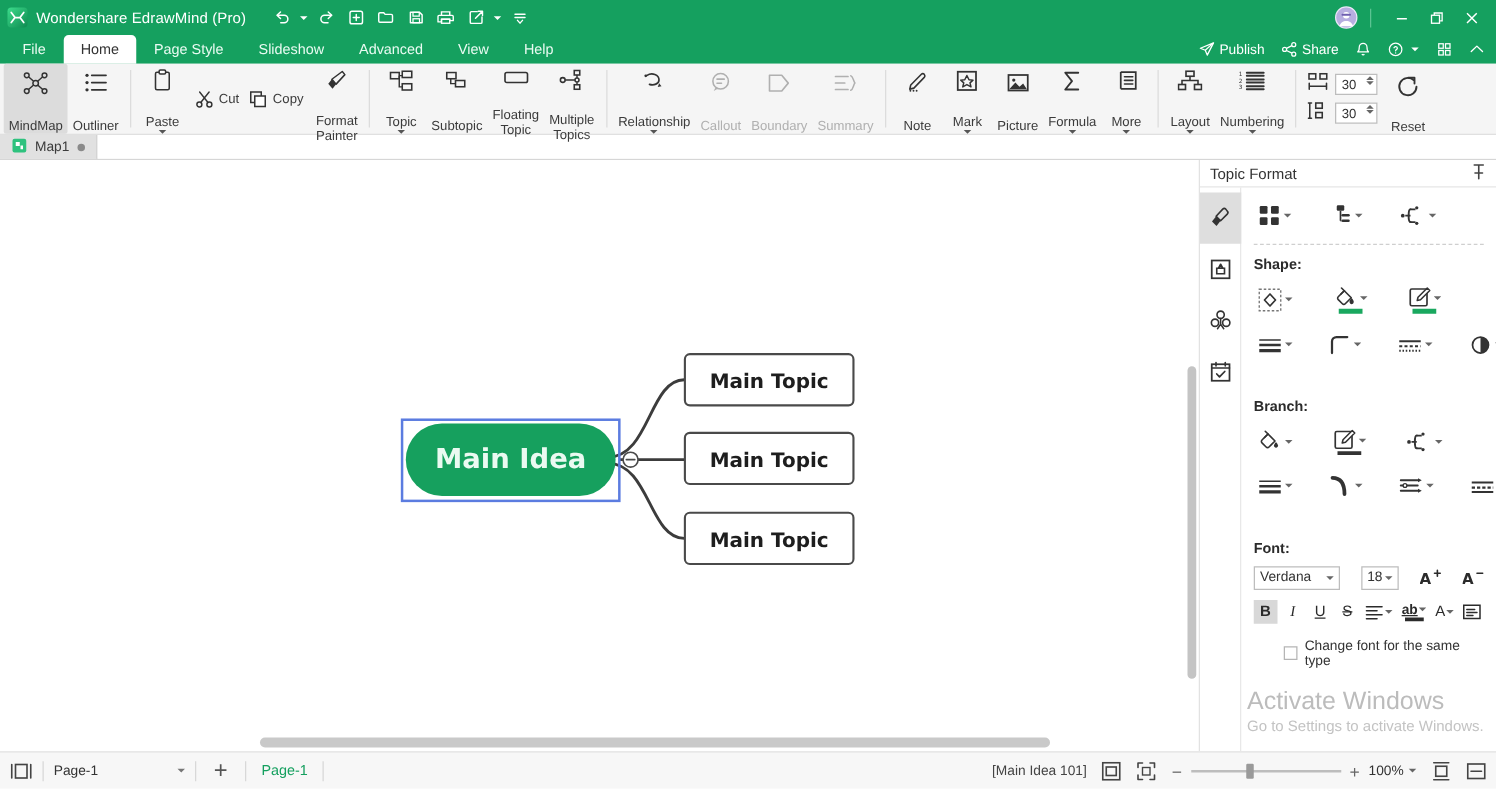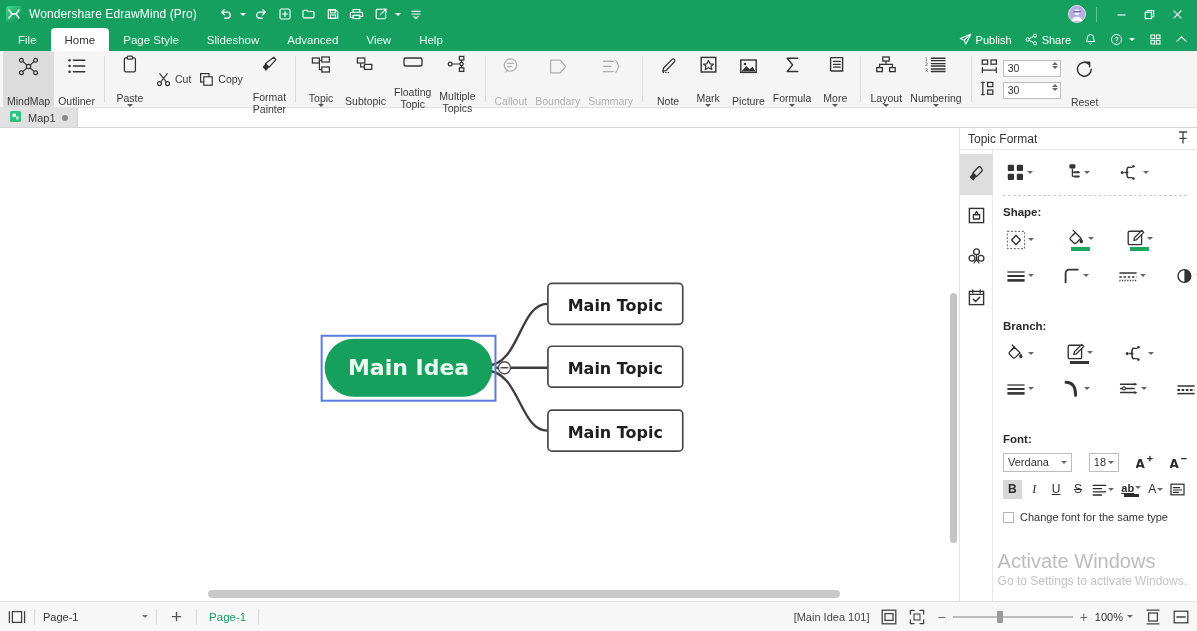--- a/index.html
+++ b/index.html
@@ -88,21 +88,21 @@
   .rsmall {
     display:flex; align-items:center; gap:4px; font-size:10.5px; color:#3b3b3b;
     padding:2px 4px; border-radius:2px; cursor:default;
   }
   .rsmall svg{display:block;}
 
   
   .spin-col { display:flex; flex-direction:column; justify-content:center; gap:3px; padding:0 4px;}
   .spin-row { display:flex; align-items:center; gap:5px; }
   .spin-box {
-    width:58px;height:17px;border:1px solid #bdbdbd;background:#fff;
+    width:34px;height:17px;border:1px solid #bdbdbd;background:#fff;
     display:flex;align-items:center; font-size:10.5px; color:#333; padding-left:4px;
     position:relative;
   }
   .spin-arrows{ position:absolute;right:2px;top:1px;display:flex;flex-direction:column;gap:1px;}
   .sa-up::after{content:"";display:block;border-left:3px solid transparent;border-right:3px solid transparent;border-bottom:3.5px solid #666;}
   .sa-dn::after{content:"";display:block;border-left:3px solid transparent;border-right:3px solid transparent;border-top:3.5px solid #666;}
 
   
   .doctabs {
     height:20px; background:#e8e8e8; display:flex; align-items:stretch; flex:0 0 20px;
@@ -162,21 +162,21 @@
   }
   .sel-box .cv { margin-left:auto; }
   .sel-box .cv::after{content:"";display:block;border-left:3px solid transparent;border-right:3px solid transparent;border-top:3.5px solid #666;}
   .fmt-row { display:flex; align-items:center; gap:3px; margin-bottom:12px; }
   .fbtn {
     width:19px;height:19px;display:flex;align-items:center;justify-content:center;
     font-size:12px;color:#2b2b2b;
   }
   .fbtn.on { background:#d8d8d8; }
   .fbtn.wide { width:auto; padding:0 2px; gap:1px; }
-  .cb-row { display:flex;align-items:flex-end;gap:6px; font-size:11px;color:#333; }
+  .cb-row { display:flex;align-items:center;gap:6px; font-size:11px;color:#333;margin-left:24px; }
   .cbox { width:11px;height:11px;border:1px solid #b5b5b5;background:#fff; }
 
   
   .statusbar {
     height:30px; flex:0 0 30px; background:#f7f7f7; border-top:1px solid #e2e2e2;
     display:flex;align-items:center; padding:0 8px; font-size:11px;color:#444;
     position:relative;
   }
   .sb-sep { width:1px;height:16px;background:#d8d8d8;margin:0 8px; }
   .pagesel {
@@ -482,20 +482,31 @@
             </svg>
         </div>
         <div class="lbl">Multiple</div>
         <div class="lbl2">Topics</div>
       </div>
     </div>
 
     <div class="rsep"></div>
 
     <div class="rgroup">
+      <div class="ritem">
+        <div class="ic">
+          <svg width="20" height="18" viewBox="0 0 20 18">
+              <path d="M4.6 4.3c4-2.6 9.6-.5 9.6 3.6 0 3.1-4.2 4.8-7.6 3.6" stroke="#333" stroke-width="1.35" fill="none" stroke-linecap="round"></path>
+              <circle cx="3.6" cy="4.6" r="1.1" fill="#333"></circle>
+              <path d="M14.3 10.5l1.9 2.4-3 .6z" fill="#333"></path>
+            </svg>
+        </div>
+        <div class="lbl">Relationship</div>
+        <div class="dncaret"></div>
+      </div>
       <div class="ritem disabled">
         <div class="ic">
           <svg width="19" height="18" viewBox="0 0 19 18">
               <circle cx="9.5" cy="8" r="6.2" stroke="#b0b0b0" stroke-width="1.25" fill="none"></circle>
               <path d="M6.6 6.3h5.8M6.6 9.6h3.6" stroke="#b0b0b0" stroke-width="1.25" stroke-linecap="round"></path>
               <path d="M5.6 12.6 4 15.8l3.9-2.2z" fill="#b0b0b0"></path>
             </svg>
         </div>
         <div class="lbl">Callout</div>
       </div>

